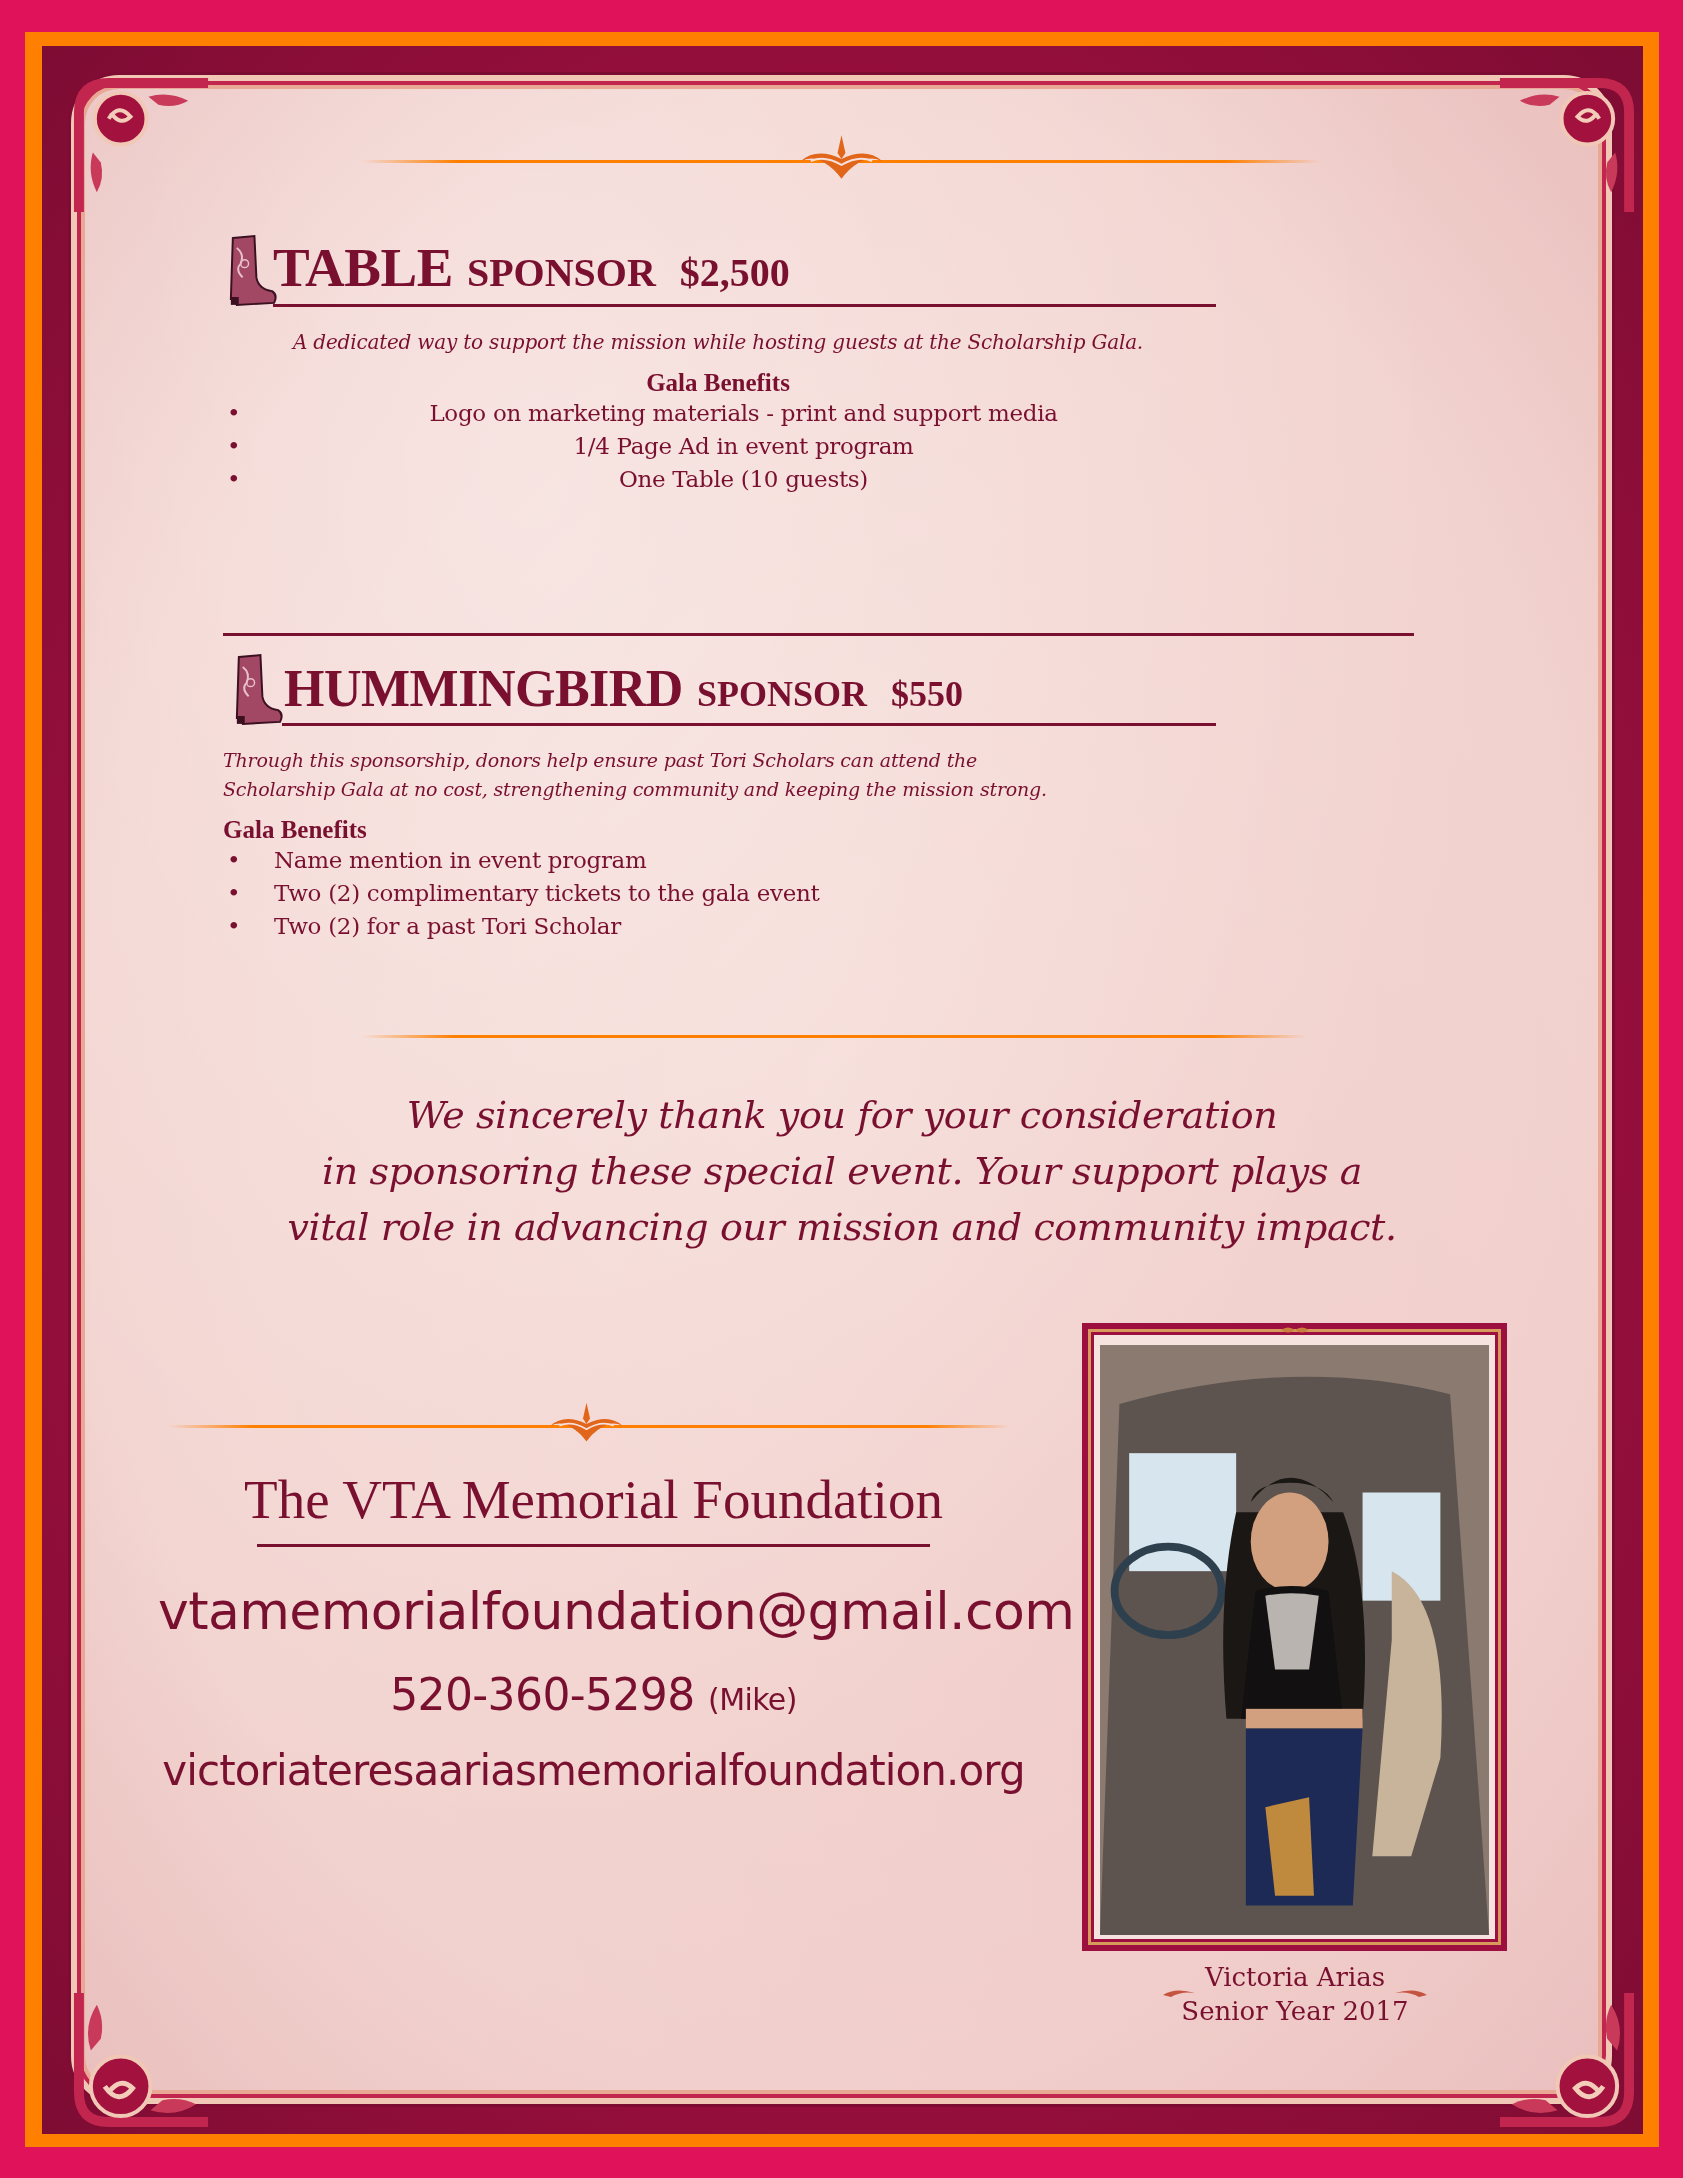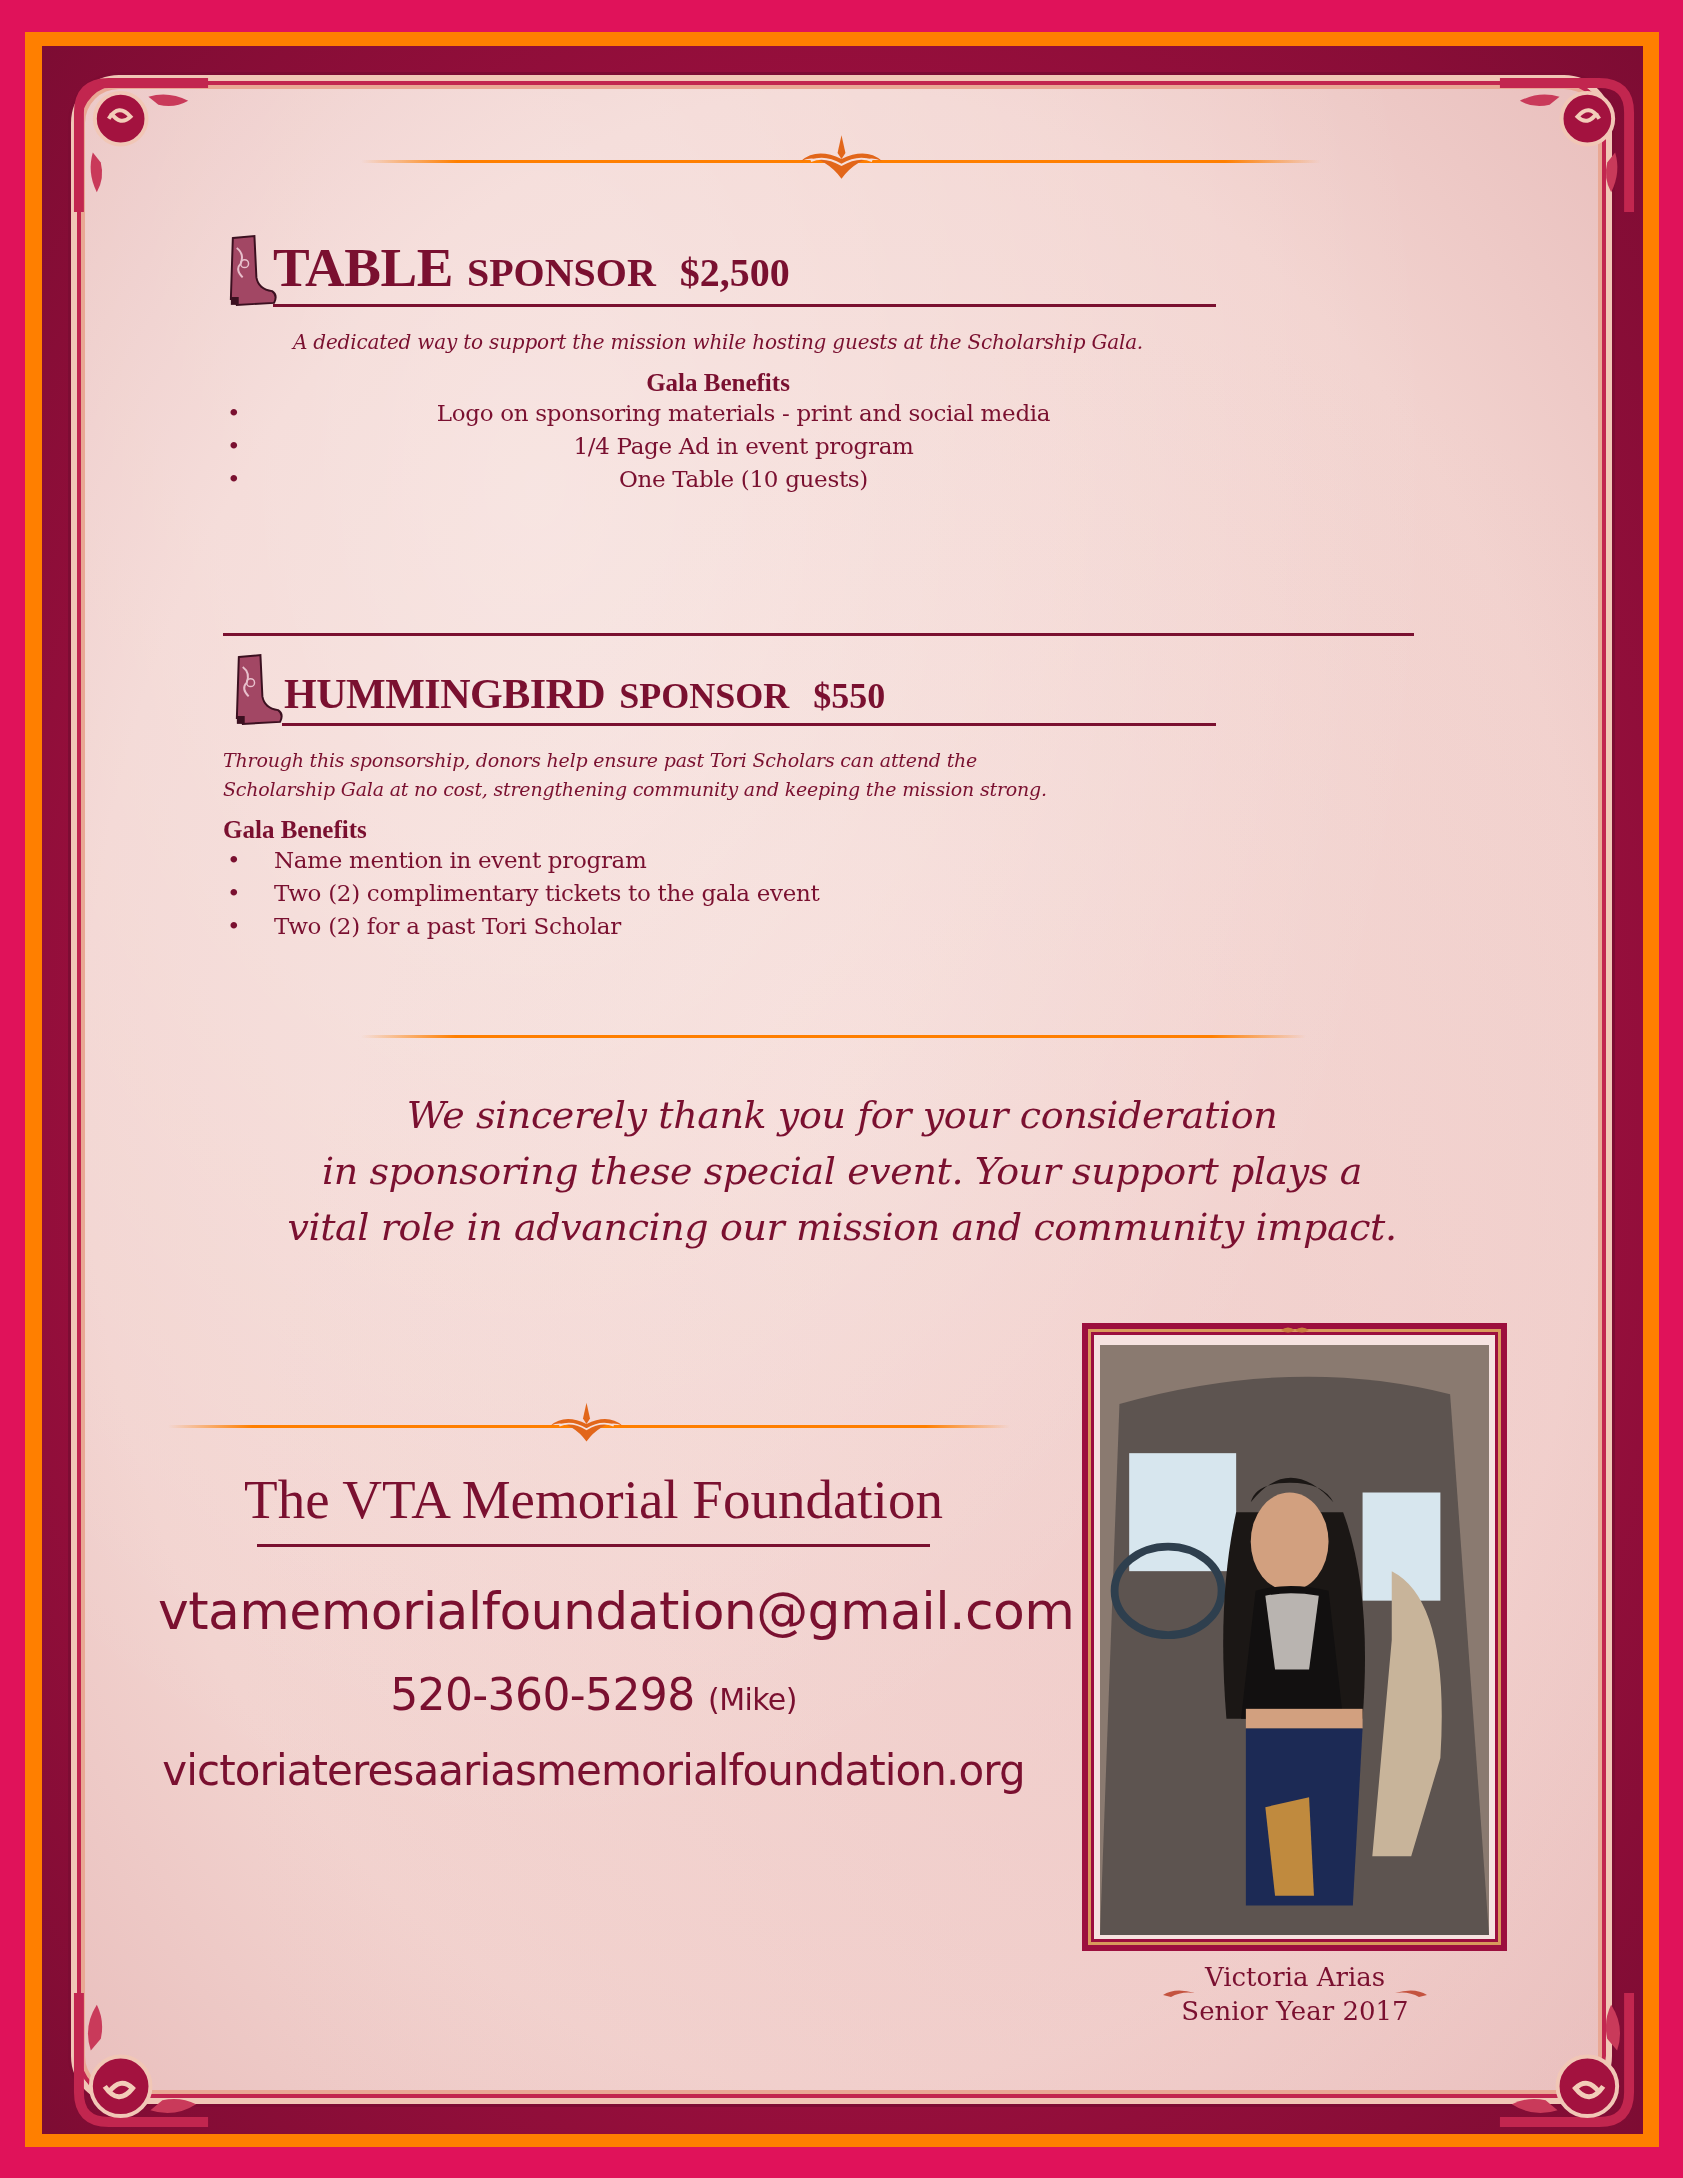--- a/index.html
+++ b/index.html
@@ -199,40 +199,40 @@
     <div class="heading">
       <span class="big">TABLE</span><span class="small">SPONSOR</span><span class="price">$2,500</span>
     </div>
     <div class="heading-rule"></div>
   </div>
   <div class="desc">
     <div>A dedicated way to support the mission while hosting guests at the Scholarship Gala.</div>
   </div>
   <div class="benefits-title">Gala Benefits</div>
   <ul class="benefits">
-    <li>Logo on sponsoring materials - print and social media</li>
+    <li>Logo on marketing materials - print and support media</li>
     <li>1/4 Page Ad in event program</li>
     <li>One Table (10 guests)</li>
   </ul>
 </div>
 
 <div class="separator"></div>
 
 <div class="section" style="top:649px;">
   <div class="heading-row">
     <span class="boot" style="left:6px;">
       <svg viewBox="0 0 56 74">
           <path d="M10 4 L32 2 L34 44 Q36 56 50 58 Q56 62 52 70 L14 72 L12 66 L8 66 Z" fill="#a24764" stroke="#3b1020" stroke-width="2"></path>
           <path d="M14 14 q8 6 4 16 q-6 6 2 14" fill="none" stroke="#e8c0cc" stroke-width="2"></path>
           <circle cx="22" cy="30" r="4" fill="none" stroke="#e8c0cc" stroke-width="1.5"></circle>
           <rect x="8" y="64" width="8" height="8" fill="#3b1020"></rect>
         </svg>
     </span>
     <div class="heading" style="left:61px;">
-      <span class="big" style="font-size:42px;">HUMMINGBIRD</span><span class="small" style="font-size:36px;">SPONSOR</span><span class="price" style="font-size:36px;">$550</span>
+      <span class="big" style="font-size:52px;">HUMMINGBIRD</span><span class="small" style="font-size:36px;">SPONSOR</span><span class="price" style="font-size:36px;">$550</span>
     </div>
     <div class="heading-rule" style="left:59px;"></div>
   </div>
   <div class="desc" style="font-size:19px; line-height:29px;">
     <div>Through this sponsorship, donors help ensure past Tori Scholars can attend the</div>
     <div>Scholarship Gala at no cost, strengthening community and keeping the mission strong.</div>
   </div>
   <div class="benefits-title">Gala Benefits</div>
   <ul class="benefits">
     <li>Name mention in event program</li>

